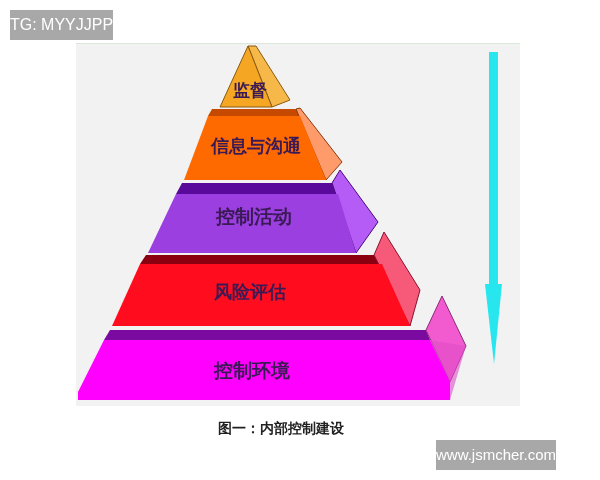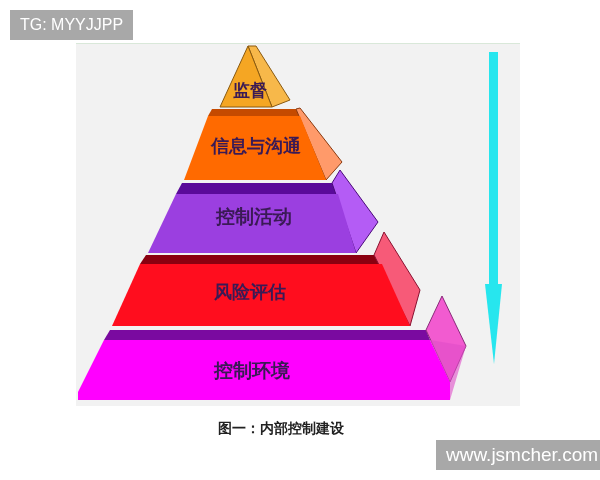--- a/index.html
+++ b/index.html
@@ -1,19 +1,19 @@
 <!DOCTYPE html>
 <html><head>
 <meta charset="utf-8">
 <style>
   html, body { margin:0; padding:0; background:#ffffff; }
   body { width:600px; height:480px; position:relative; overflow:hidden; font-family:"DejaVu Sans", sans-serif; }
-  .watermark { position:absolute; background:#a8a8a8; color:#ffffff; font-family:"Liberation Sans", sans-serif; font-size:16px; line-height:30px; padding:0 10px; }
+  .watermark { position:absolute; background:#a8a8a8; color:#ffffff; font-family:"Liberation Sans", sans-serif; font-size:16px; line-height:30px; padding:0 0; }
   #wm-top { left:10px; top:10px; height:30px; }
-  #wm-bottom { left:436px; top:440px; height:30px; font-size:19px; }
+  #wm-bottom { left:436px; top:440px; height:30px; font-size:15px; }
   .panel { position:absolute; left:76px; top:43px; width:444px; height:362px; background:#f2f2f2; border-top:1px solid #d9e8d9; }
   svg.diagram { position:absolute; left:0; top:0; }
   .layer-label { font-family:"DejaVu Serif", serif; font-weight:bold; fill:#3a1a55; }
   .caption { position:absolute; left:208px; top:420px; font-size:14px; font-weight:bold; color:#222; font-family:"DejaVu Sans", sans-serif;margin-left:10px; }
 </style>
 </head>
 <body>
 
 <div class="watermark" id="wm-top">TG: MYYJJPP</div>
 

